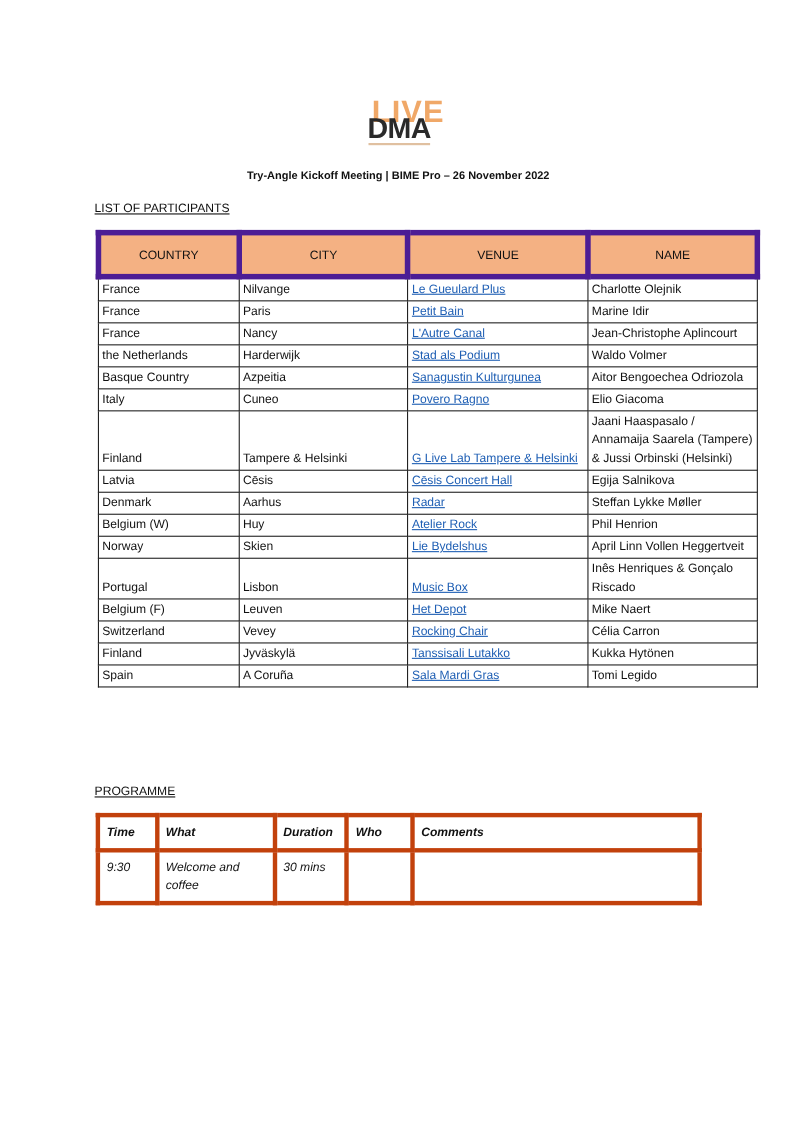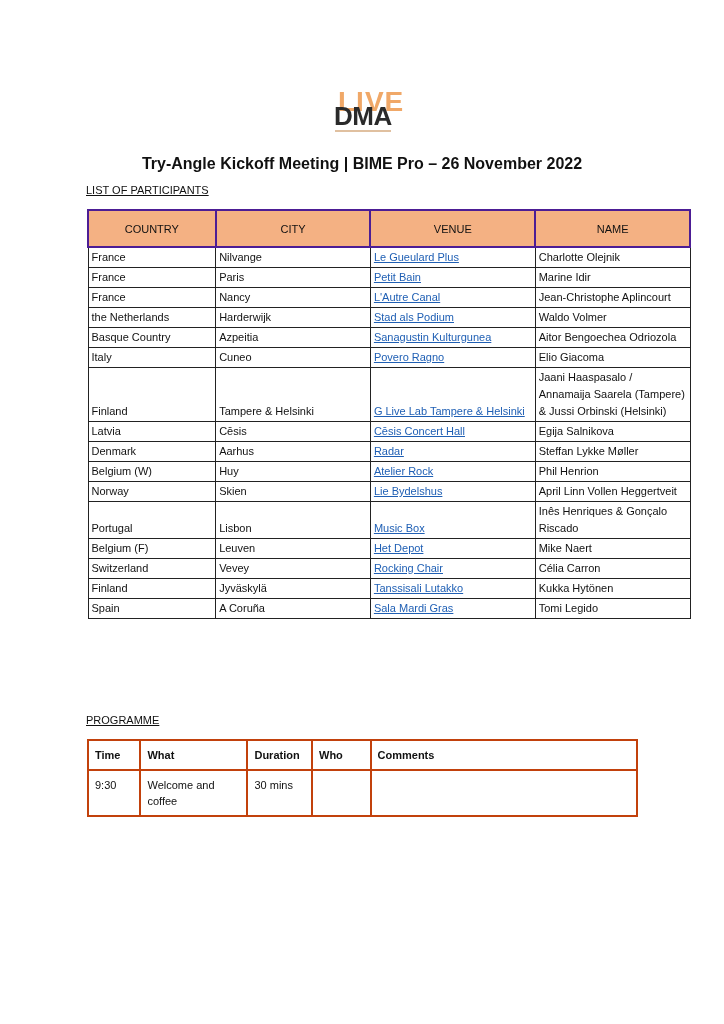--- a/index.html
+++ b/index.html
@@ -5,35 +5,35 @@
     html, body { margin: 0; padding: 0; background: #ffffff; }
     body { width: 724px; height: 1024px; position: relative; overflow: hidden;
       font-family: "Liberation Sans", sans-serif; color: #111; }
     .logo { position: absolute; left: 332px; top: 88px; width: 62px; height: 48px; }
     .logo .live { position: absolute; left: 6px; top: -2px; font-size: 28px; font-weight: bold;
       color: #f0a868; letter-spacing: 1px; font-family: "Liberation Sans", sans-serif; }
     .logo .dma { position: absolute; left: 2px; top: 13px; font-size: 26px; font-weight: bold;
       color: #2a2a2a; letter-spacing: -0.5px; font-family: "Liberation Sans", sans-serif; }
     .logo .tag { position: absolute; left: 3px; top: 42px; width: 56px; height: 2px; background: #e0c0a0; }
     .title { position: absolute; left: 0; top: 155px; width: 724px; text-align: center;
-      font-size: 16px; font-weight: bold; }
+      font-size: 10px; font-weight: bold; }
     .section { position: absolute; left: 86px; font-size: 11px; text-decoration: underline; }
     .sec1 { top: 184px; text-align: center; }
     .sec2 { top: 714px; }
     table { border-collapse: collapse; position: absolute; font-size: 11px; }
     .participants { left: 87px; top: 209px; width: 604px; }
     .participants th { background: #f4b183; font-weight: normal; height: 33px;
-      border: 2px solid #4c1d95; font-size: 11px; }
+      border: 5px solid #4c1d95; font-size: 11px; }
     .participants td { border: 1px solid #222; padding: 1px 3px; vertical-align: bottom;
       line-height: 17px; }
     .participants td a { color: #1f5fb4; text-decoration: underline; }
     .c1 { width: 123px; } .c2 { width: 150px; } .c3 { width: 160px; } .c4 { width: 150px; }
     .programme { left: 87px; top: 739px; width: 551px; }
-    .programme th, .programme td { border: 2px solid #c2410c; padding: 6px 6px; text-align: left;
-      vertical-align: top; line-height: 16px; }
+    .programme th, .programme td { border: 4px solid #c2410c; padding: 6px 6px; text-align: left;
+      vertical-align: top; line-height: 16px; font-style: italic; }
     .programme th { font-weight: bold; height: 16px; }
     .p1 { width: 38px; } .p2 { width: 92px; } .p3 { width: 50px; } .p4 { width: 44px; } .p5 { width: 250px; }
     .programme tr.r1 td { height: 32px; }
     .programme tr.r2 td { height: 72px; }
   </style>
 </head>
 <body>
 
 <div class="logo">
   <span class="live">LIVE</span>

